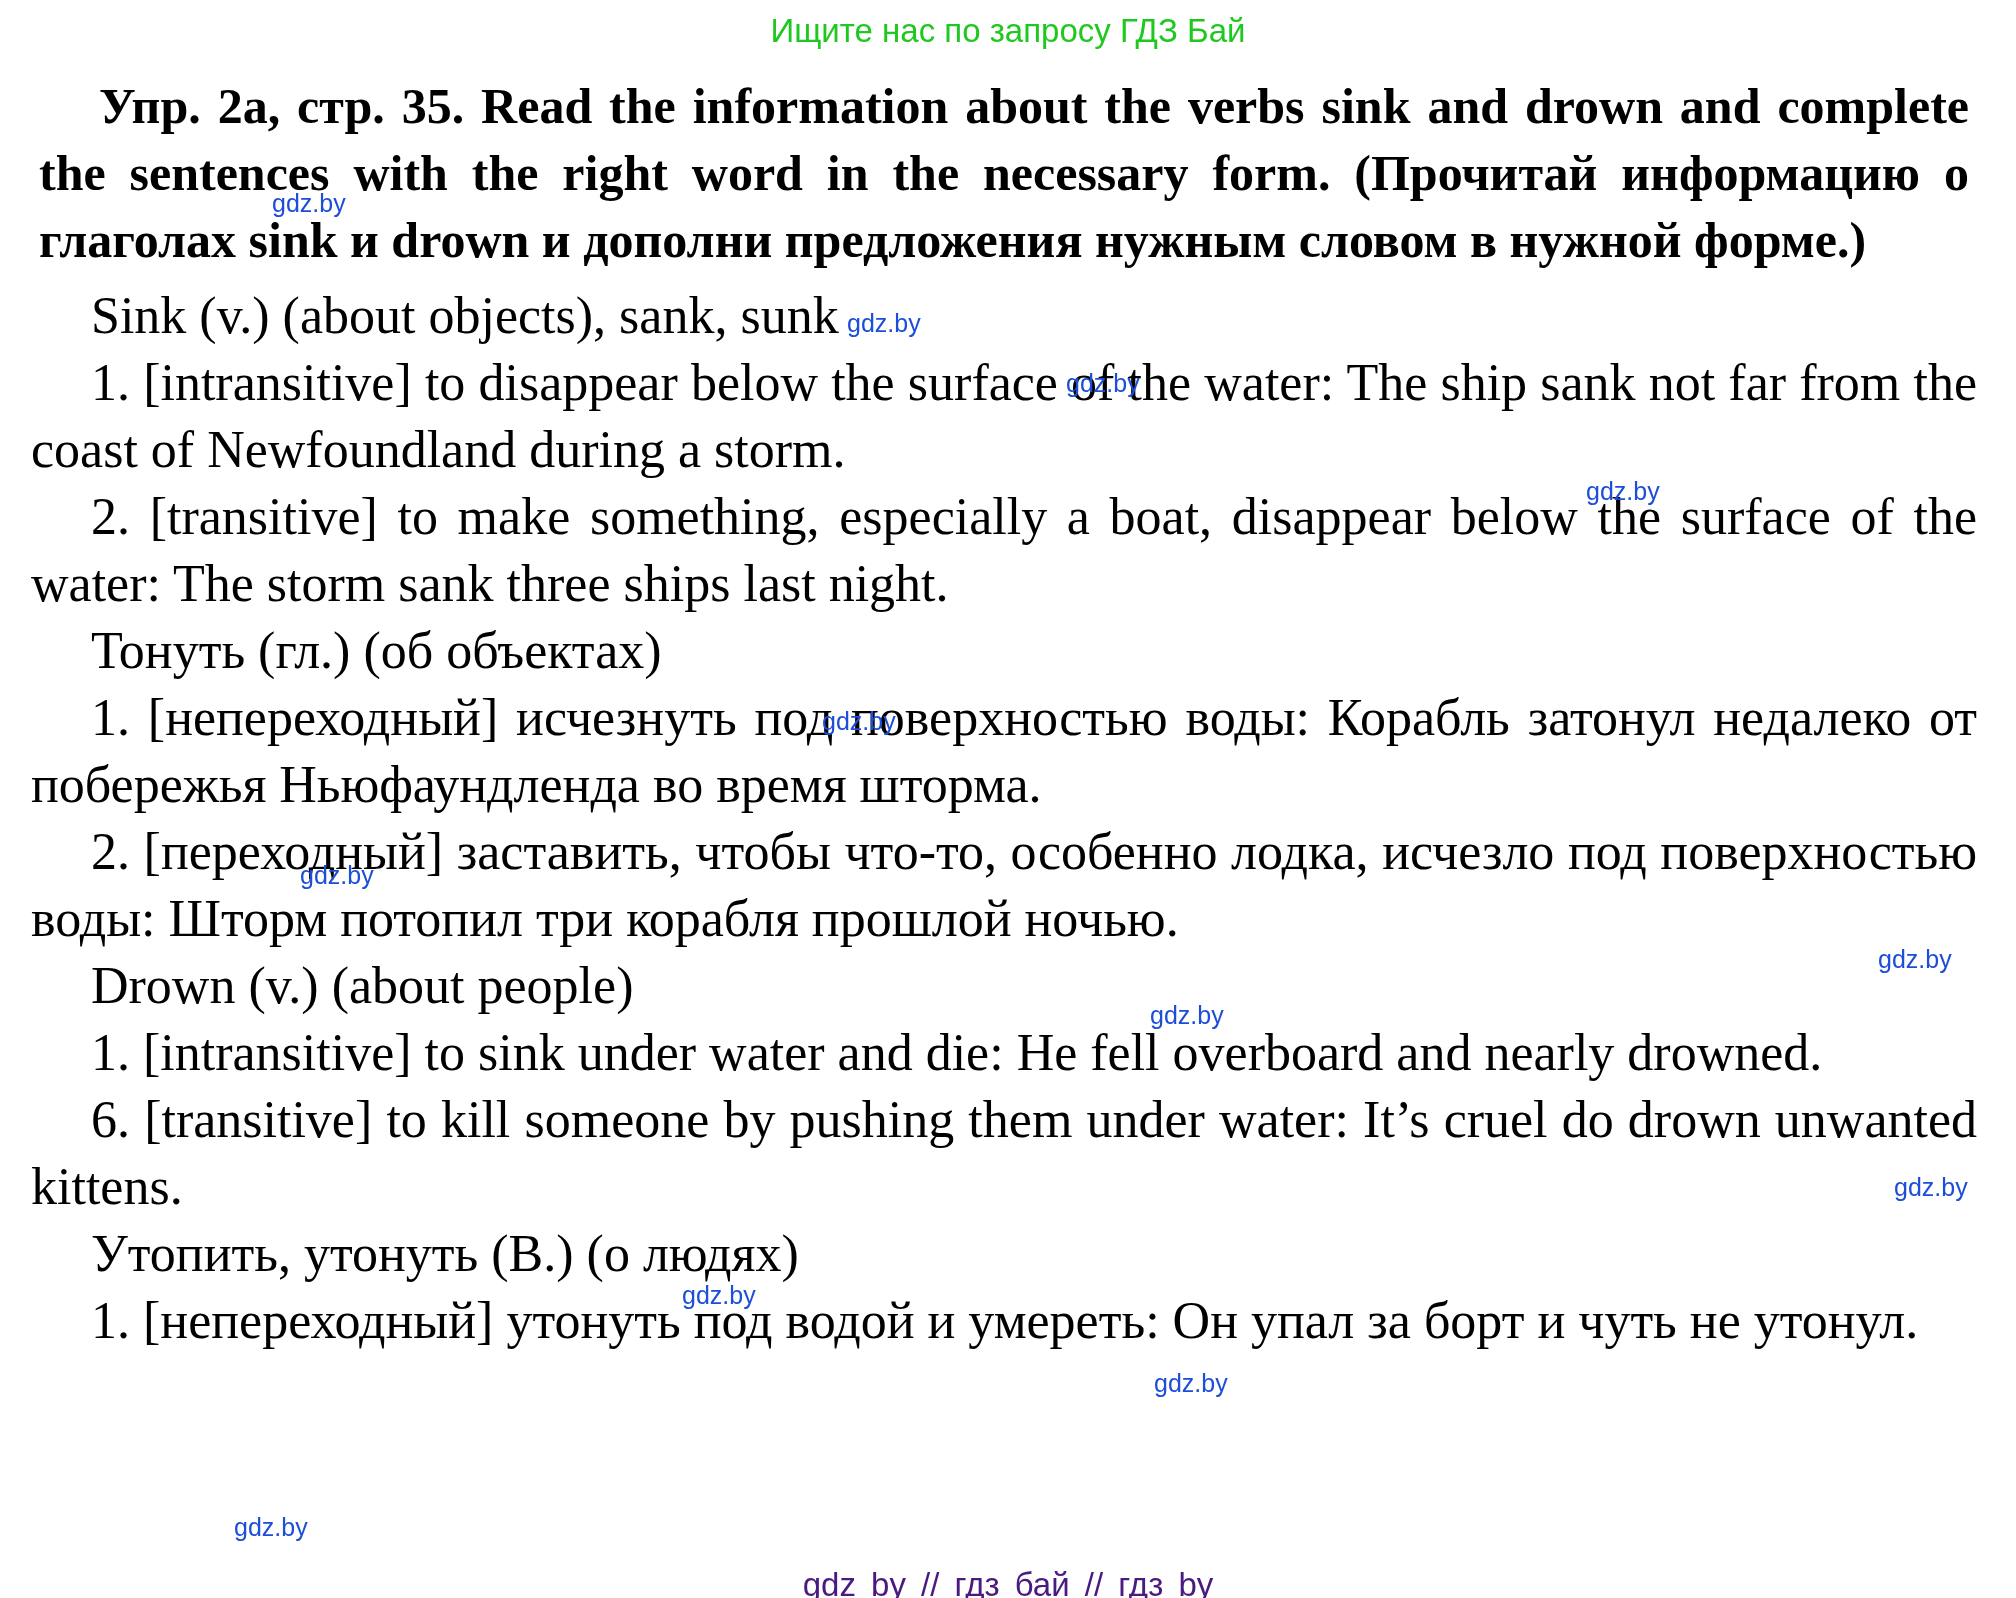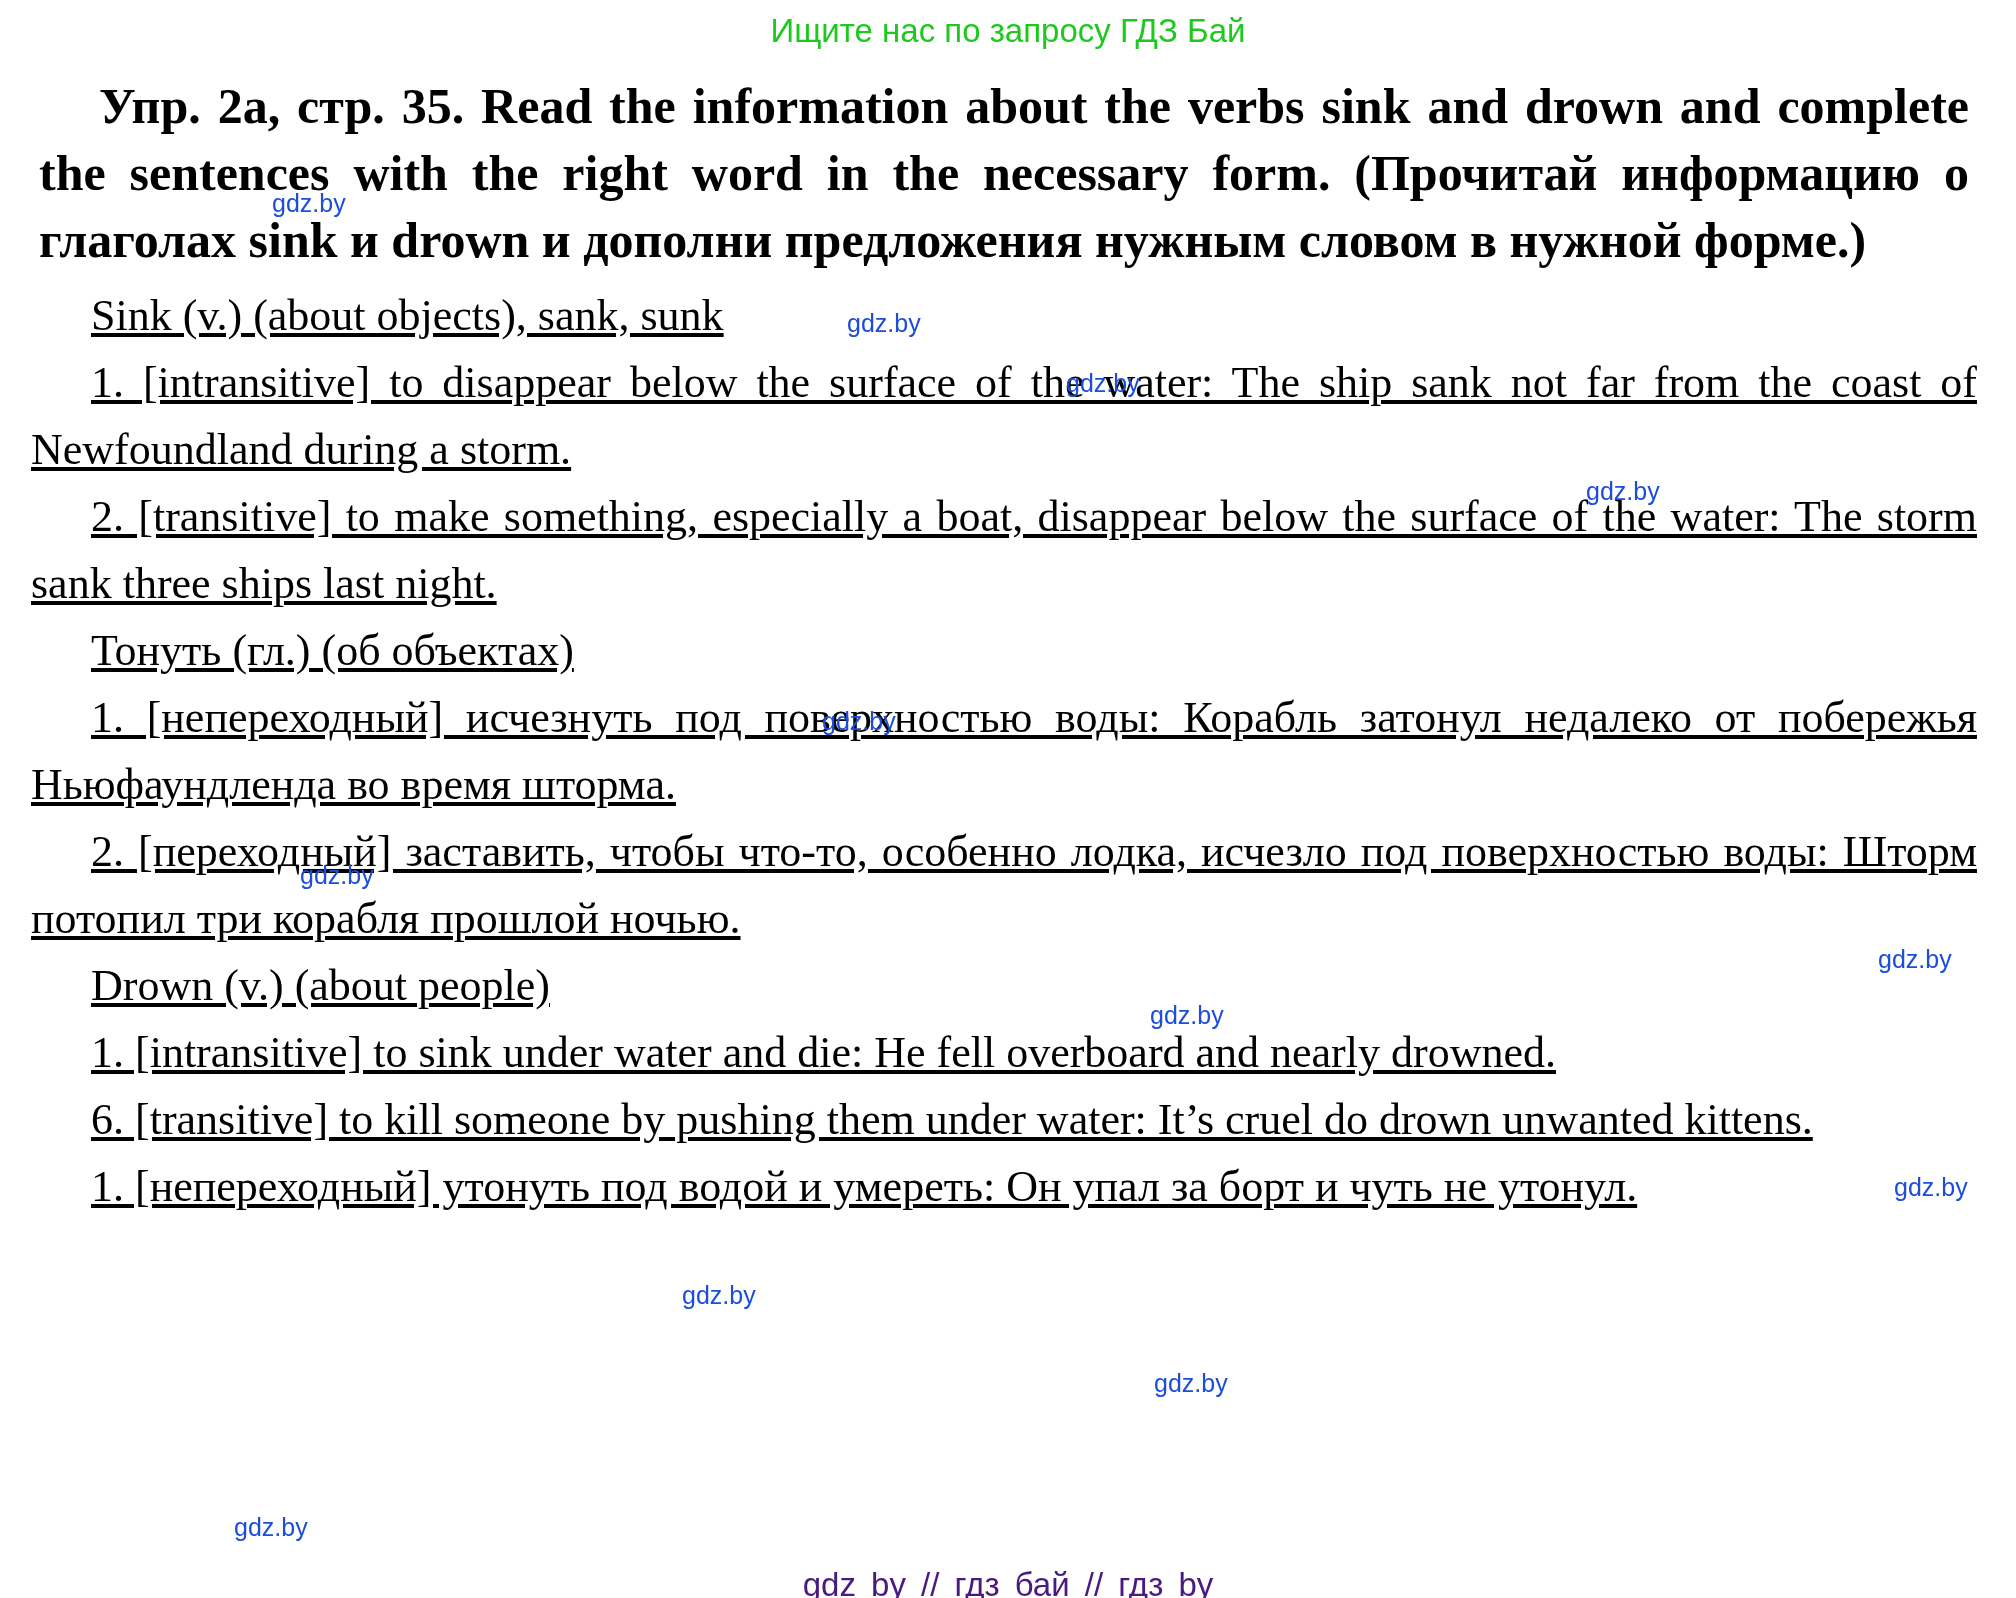--- a/index.html
+++ b/index.html
@@ -11,21 +11,21 @@
   }
   .content {
     position: absolute; left: 31px; top: 52px; width: 1946px;
     font-family: "Liberation Serif", serif; color: #000;
   }
   .title {
     font-weight: bold; font-size: 50px; line-height: 67px; text-align: justify;
     text-indent: 60px; margin: 8px;
   }
   .para {
-    font-size: 44px; line-height: 67px; text-align: justify; text-indent: 60px; margin: 0; text-decoration: underline;
+    font-size: 52px; line-height: 67px; text-align: justify; text-indent: 60px; margin: 0;
   }
   .wm {
     position: absolute; font-family: "Liberation Sans", sans-serif; font-size: 25px; color: #1d4ed8;
   }
   .footer {
     position: absolute; top: 1553px; left: 0; width: 2016px; text-align: center;
     font-family: "Liberation Sans", sans-serif; font-size: 33px; color: #4a1a80; word-spacing: 6px;
   }
 </style>
 </head>
@@ -38,20 +38,21 @@
     <p class="title">Упр. 2а, стр. 35. Read the information about the verbs sink and drown and complete the sentences with the right word in the necessary form. (Прочитай информацию о глаголах sink и drown и дополни предложения нужным словом в нужной форме.)</p>
     <p class="para">Sink (v.) (about objects), sank, sunk</p>
     <p class="para">1. [intransitive] to disappear below the surface of the water: The ship sank not far from the coast of Newfoundland during a storm.</p>
     <p class="para">2. [transitive] to make something, especially a boat, disappear below the surface of the water: The storm sank three ships last night.</p>
     <p class="para">Тонуть (гл.) (об объектах)</p>
     <p class="para">1. [непереходный] исчезнуть под поверхностью воды: Корабль затонул недалеко от побережья Ньюфаундленда во время шторма.</p>
     <p class="para">2. [переходный] заставить, чтобы что-то, особенно лодка, исчезло под поверхностью воды: Шторм потопил три корабля прошлой ночью.</p>
     <p class="para">Drown (v.) (about people)</p>
     <p class="para">1. [intransitive] to sink under water and die: He fell overboard and nearly drowned.</p>
     <p class="para">6. [transitive] to kill someone by pushing them under water: It’s cruel do drown unwanted kittens.</p>
+    <p class="para">Утопить, утонуть (В.) (о людях)</p>
     <p class="para">1. [непереходный] утонуть под водой и умереть: Он упал за борт и чуть не утонул.</p>
   </div>
 
   <span class="wm" style="left:272px;top:176px;">gdz.by</span>
   <span class="wm" style="left:847px;top:296px;">gdz.by</span>
   <span class="wm" style="left:1066px;top:356px;">gdz.by</span>
   <span class="wm" style="left:1586px;top:464px;">gdz.by</span>
   <span class="wm" style="left:822px;top:694px;">gdz.by</span>
   <span class="wm" style="left:300px;top:848px;">gdz.by</span>
   <span class="wm" style="left:1878px;top:932px;">gdz.by</span>

